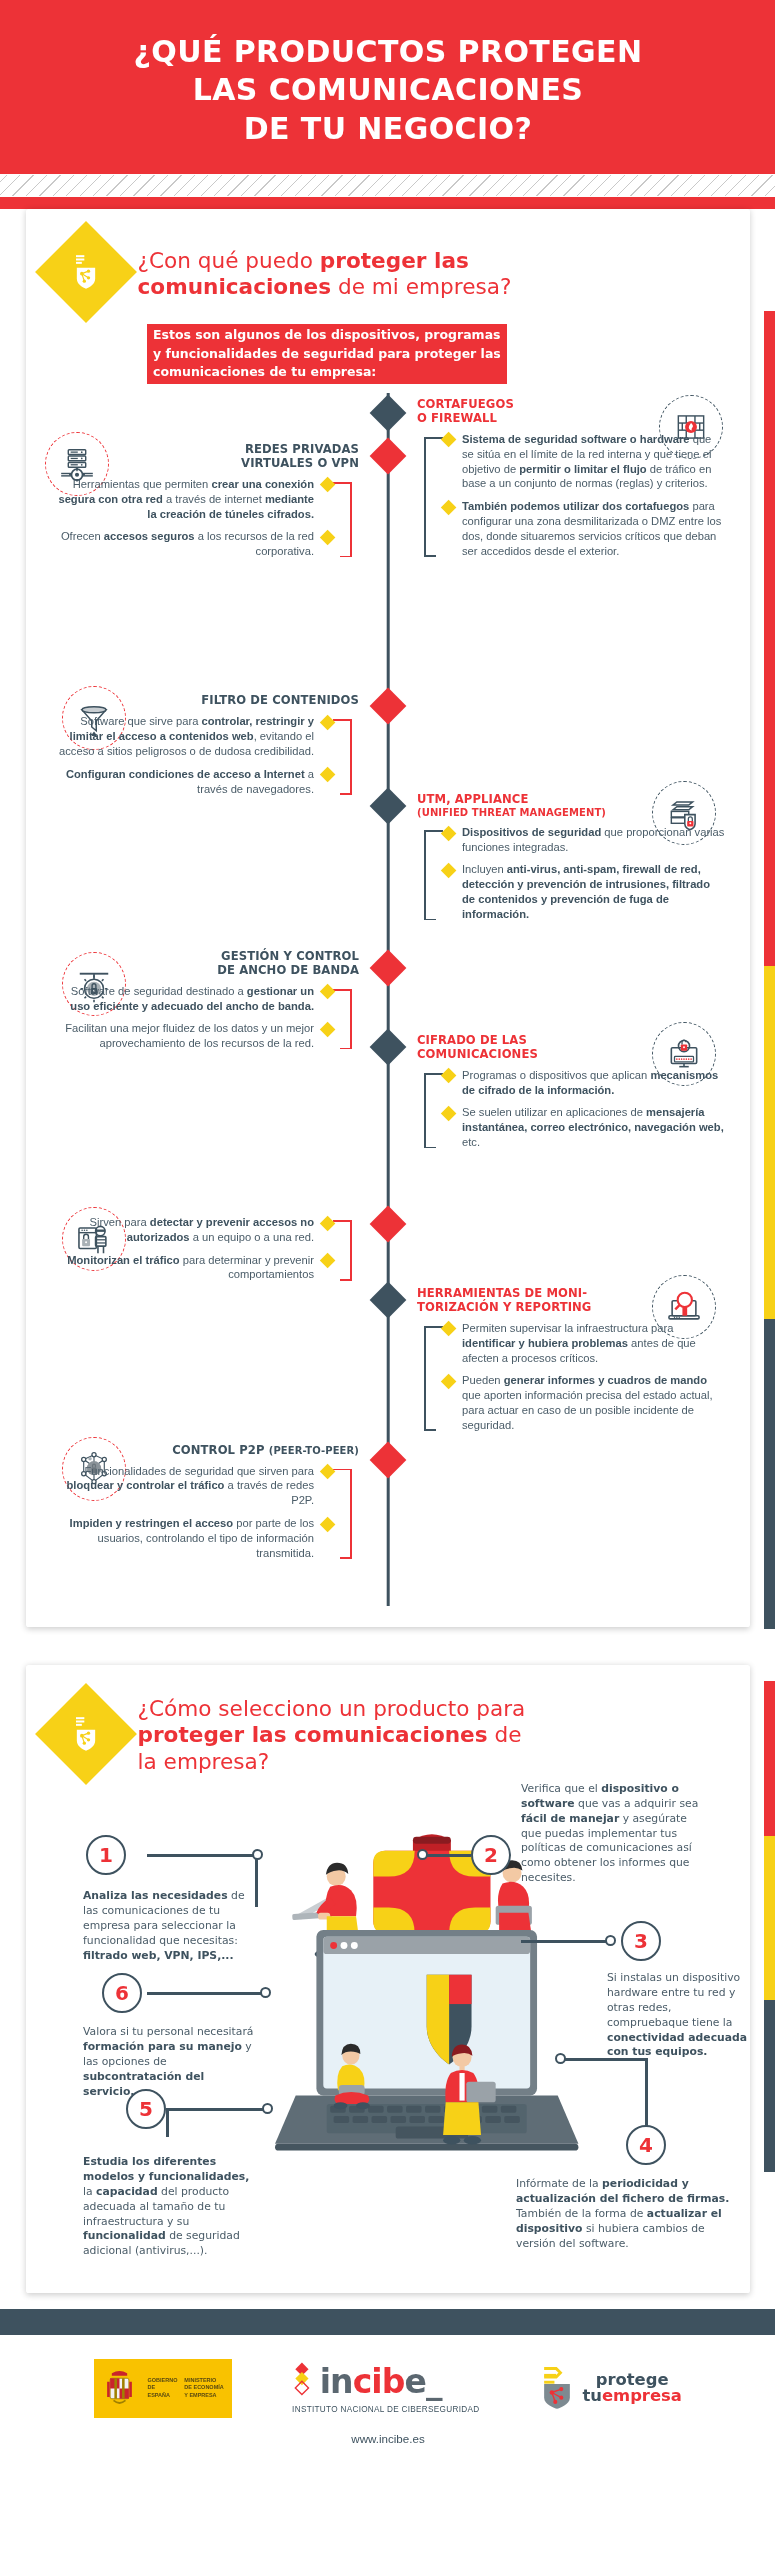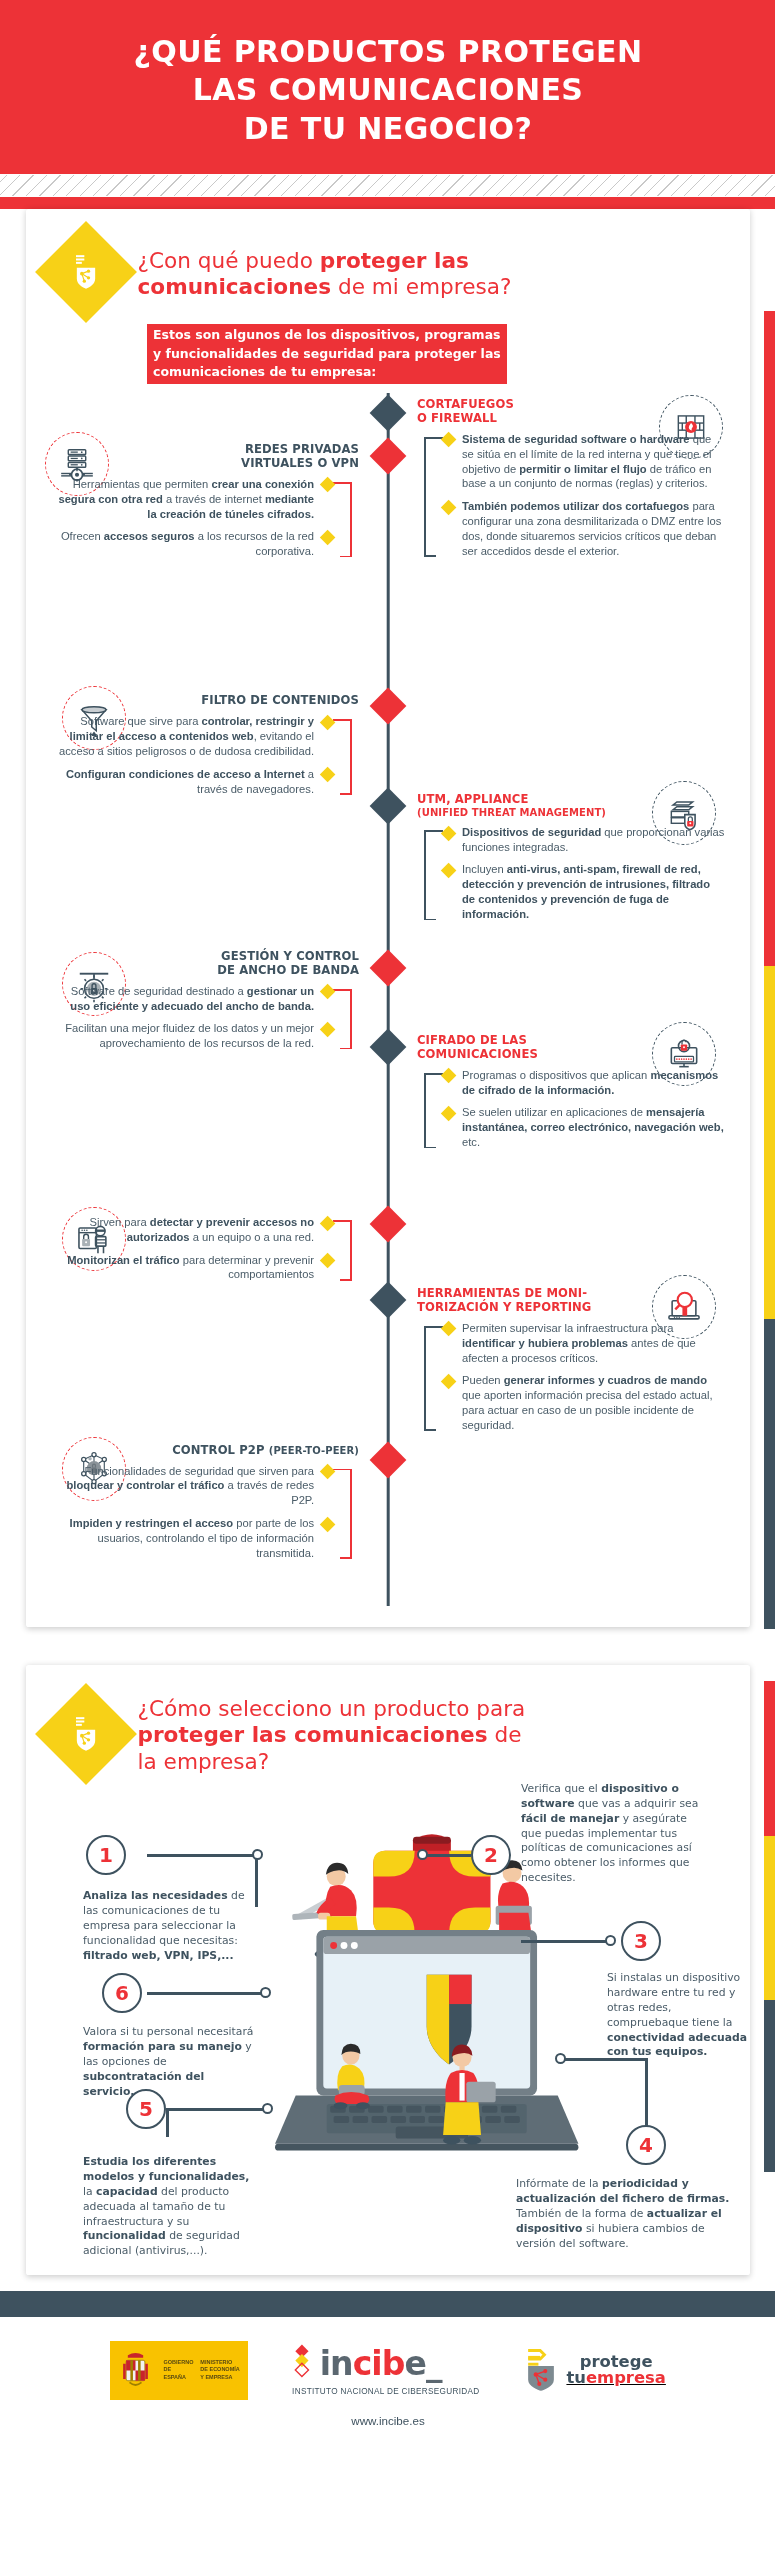--- a/index.html
+++ b/index.html
@@ -161,36 +161,36 @@
     position:absolute; width:11.2px; height:11.2px; border-radius:50%;
     background:#fff; border:2.6px solid #3e525f; z-index:4;
   }
   .illus { position:absolute; z-index:1; }
 
   
   .footer-bar { height:26px; background:#3e525f; }
   .footer {
     background:#fff; padding:24px 34px 17px 34px; text-align:center;
   }
-  .logos { display:flex; align-items:center; justify-content:center; gap:44px; }
+  .logos { display:flex; align-items:center; justify-content:center; gap:60px; }
   .gob-logo { display:flex; background:#f9c200; width:138px; height:59px; }
   .gob-left { width:50px; display:flex; align-items:center; justify-content:center; }
   .gob-mid  { flex:1; font-size:5.5px; color:#5a4a10; display:flex; flex-direction:column;
               justify-content:center; line-height:1.35; font-weight:bold; text-align:left; padding-left:3.4px;
               border-right:0.9px solid #f9c200; }
   .gob-r    { width:53px; font-size:5.5px; color:#5a4a10; display:flex; flex-direction:column;
               justify-content:center; line-height:1.35; font-weight:bold; text-align:left; padding-left:5.2px; }
   .incibe-block { text-align:center; }
   .incibe-word { font-size:33px; font-weight:bold; letter-spacing:-0.9px; line-height:1;
                  font-family:"DejaVu Sans", sans-serif; display:flex; align-items:center; }
   .incibe-sub { font-size:8.2px; color:#3e525f; letter-spacing:0.3px; margin-top:4.3px; }
   .ptu { display:flex; align-items:center; gap:7px; }
   .ptu-txt { line-height:1.0; font-family:"DejaVu Sans", sans-serif; }
   .ptu-1 { font-size:16.4px; color:#3e525f; font-weight:bold; }
-  .ptu-2 { font-size:16.4px; font-weight:bold;text-decoration:underline; }
+  .ptu-2 { font-size:16.4px; font-weight:bold; }
   .site { margin-top:14px; font-size:11.6px; color:#3e525f; }
 </style>
 </head>
 <body>
 
 <div class="page">
 
   <div class="header">
     <h1>
       <div>¿QUÉ PRODUCTOS PROTEGEN</div>
@@ -538,21 +538,21 @@
 
       </div>
     </div>
   </div>
 
   <div class="card-wrap card2">
     <div class="side-red" style="top:15.5px;  height:155px;"></div>
     <div class="side-yellow" style="top:171px; height:164px;"></div>
     <div class="side-dark" style="top:335px; height:172px;"></div>
 
-    <div class="card" style="padding-bottom:5px;">
+    <div class="card" style="padding-bottom:23px;">
       <div class="sect-head">
         <div class="shield-diamond">
           <svg width="40" height="40" viewBox="0 0 48 48">
             <g stroke="#fff" stroke-width="2.4" fill="none">
               <path d="M12 5 h10"></path>
                 <path d="M12 9 h10"></path>
                 <path d="M12 13 h7"></path>
             </g>
             <path d="M13 19 L13 32 C13 38 19 42 24 44 C29 42 35 38 35 32 L35 19 Z" fill="#fff"></path>
             <g fill="#f7d117">

